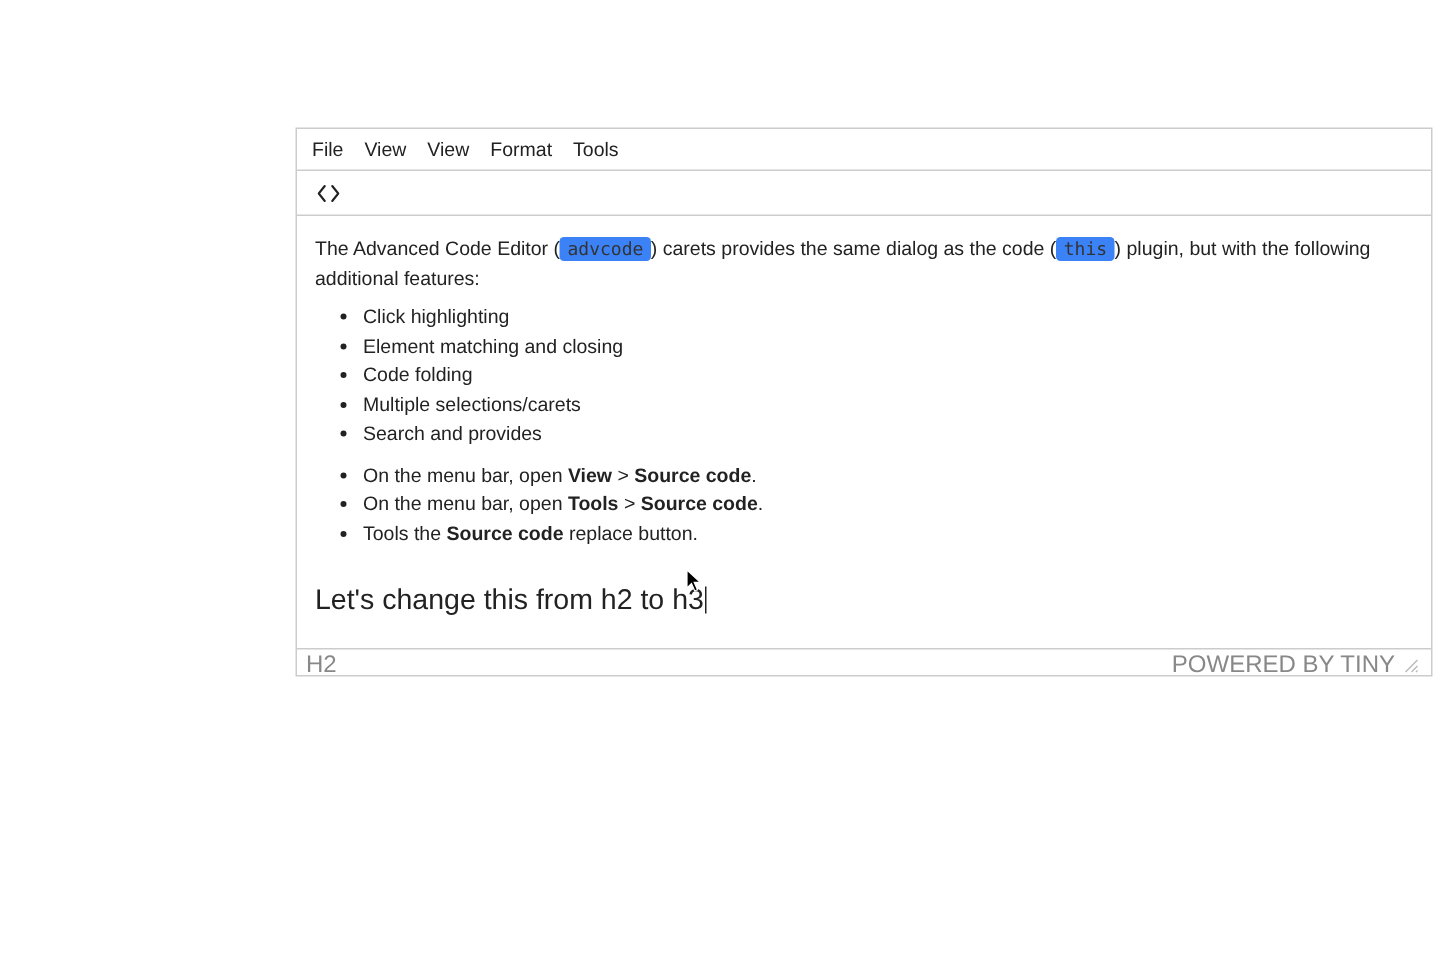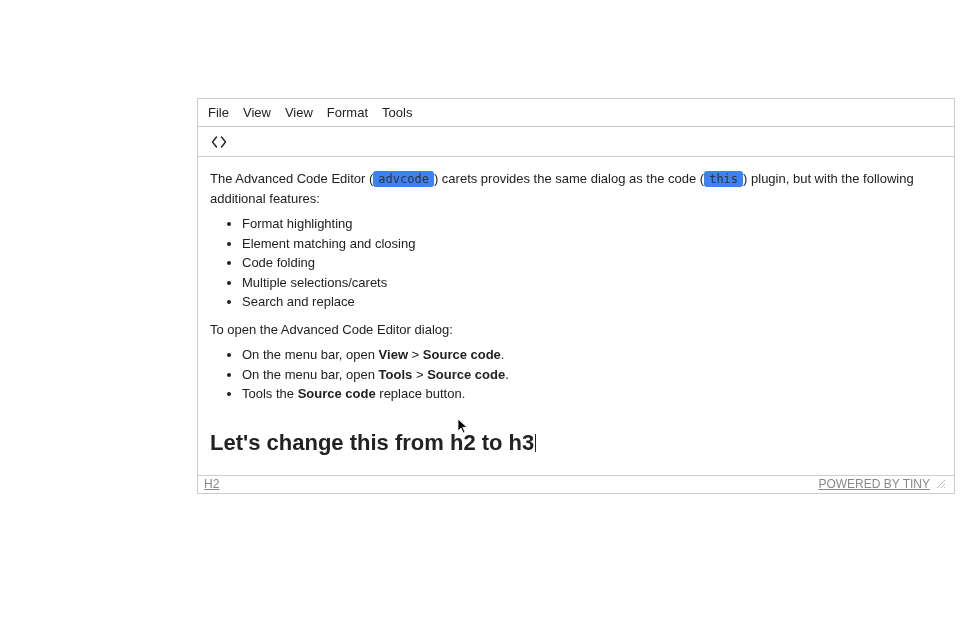--- a/index.html
+++ b/index.html
@@ -6,21 +6,20 @@
   body {
     font-family: -apple-system, BlinkMacSystemFont, "Segoe UI", Helvetica, Arial, sans-serif;
     font-size: 13px;
     color: #222;
     background: #fff;
   }
   .stage {
     width: 960px;
     height: 532px;
     position: relative;
-    margin-top: 13px;
   }
   .editor {
     position: absolute;
     left: 197px;
     top: 85px;
     width: 758px;
     border: 1px solid #ccc;
     background: #fff;
   }
   .menubar {
@@ -67,22 +66,22 @@
   }
   code.inline {
     background: #3b82f6;
     border-radius: 3px;
     padding: 1px 5px;
     font-family: ui-monospace, SFMono-Regular, Menlo, Consolas, monospace;
     font-size: 12px;
     color: #333;
   }
   .heading-edit {
-    font-size: 22px;
-    font-weight: 700;
+    font-size: 19px;
+    font-weight: 400;
     margin-top: 14px;
     margin-bottom: 2px;
     display: inline-block;
     position: relative;
   }
   .caret {
     display: inline-block;
     width: 1px;
     height: 18px;
     background: #222;
@@ -93,27 +92,26 @@
   }
   .cursor-arrow {
     position: absolute;
     width: 12px;
     height: 16px;
     pointer-events: none;
   }
   .statusbar {
     display: flex;
     justify-content: space-between;
-    align-items: flex-end;
+    align-items: flex-start;
     border-top: 1px solid #ccc;
-    font-size: 12px;
+    font-size: 16px;
     color: #888;
     padding: 2px 8px 2px 6px;
     height: 18px;
-    text-decoration: underline;
   }
   .resize {
     color: #bbb;
   }
   b { font-weight: 600; }
 </style>
 </head>
 <body>
 
 <div class="stage">
@@ -136,28 +134,27 @@
       </div>
     </div>
 
     <div class="content">
 
       <p>
         <span>The Advanced Code Editor (</span><code class="inline">advcode</code><span>) carets provides the same dialog as the code (</span><code class="inline">this</code><span>) plugin, but with the following additional features:</span>
       </p>
 
       <ul>
-        <li>Format highlighting</li>
+        <li>Click highlighting</li>
         <li>Element matching and closing</li>
         <li>Code folding</li>
         <li>Multiple selections/carets</li>
-        <li>Search and replace</li>
+        <li>Search and provides</li>
       </ul>
 
-      <p>To open the Advanced Code Editor dialog:</p>
 
       <ul>
         <li>
           <span>On the menu bar, open </span><b>View</b><span> &gt; </span><b>Source code</b><span>.</span>
         </li>
         <li>
           <span>On the menu bar, open </span><b>Tools</b><span> &gt; </span><b>Source code</b><span>.</span>
         </li>
         <li>
           <span>Tools the </span><b>Source code</b><span> replace button.</span>

